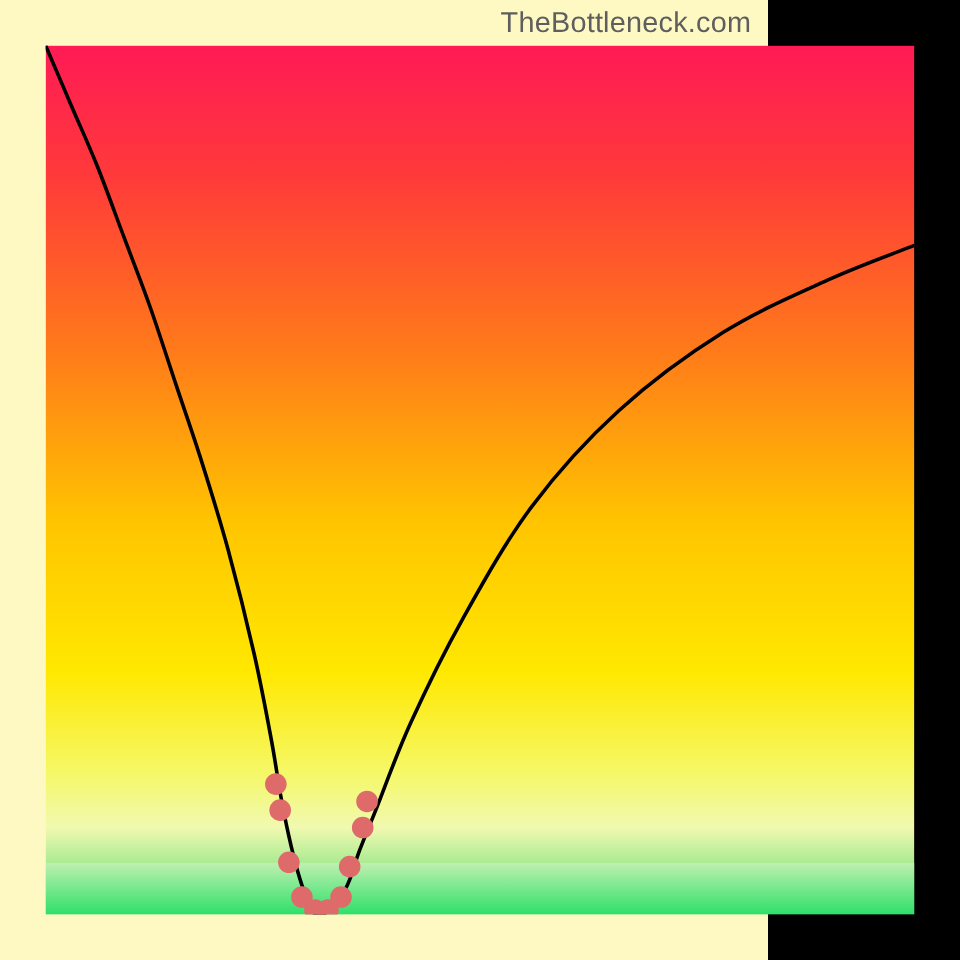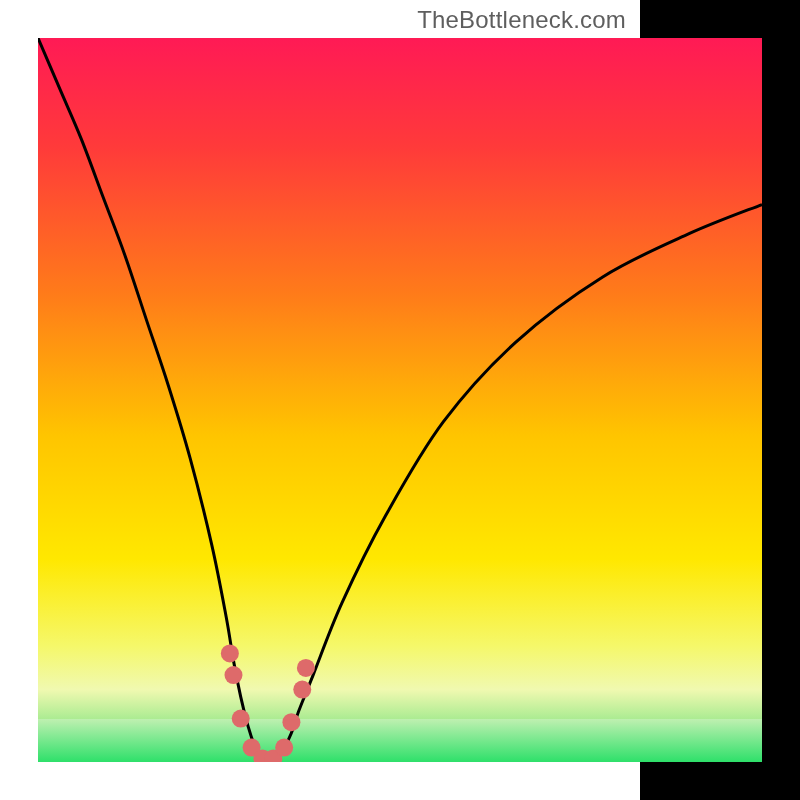--- a/index.html
+++ b/index.html
@@ -10,21 +10,21 @@
     overflow: hidden;
     background: #000;
     font-family: Arial, Helvetica, sans-serif;
   }
   .frame {
     position: absolute;
     left: 0;
     top: 0;
     width: 640px;
     height: 800px;
-    background: #ffffff;
+    background: #fef9c3;
   }
   .plot {
     position: absolute;
     left: 38px;
     top: 38px;
     width: 724px;
     height: 724px;
     overflow: hidden;
   }
   .gradient {

